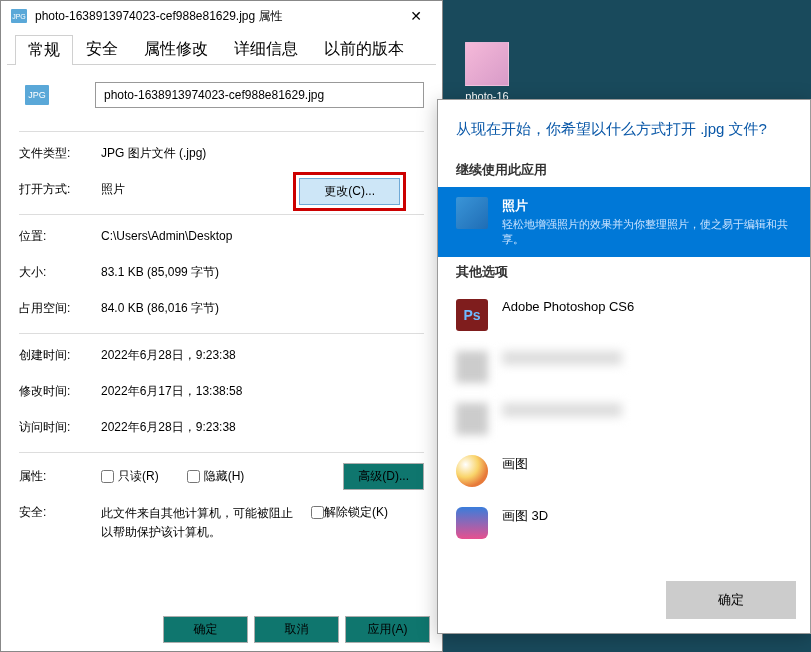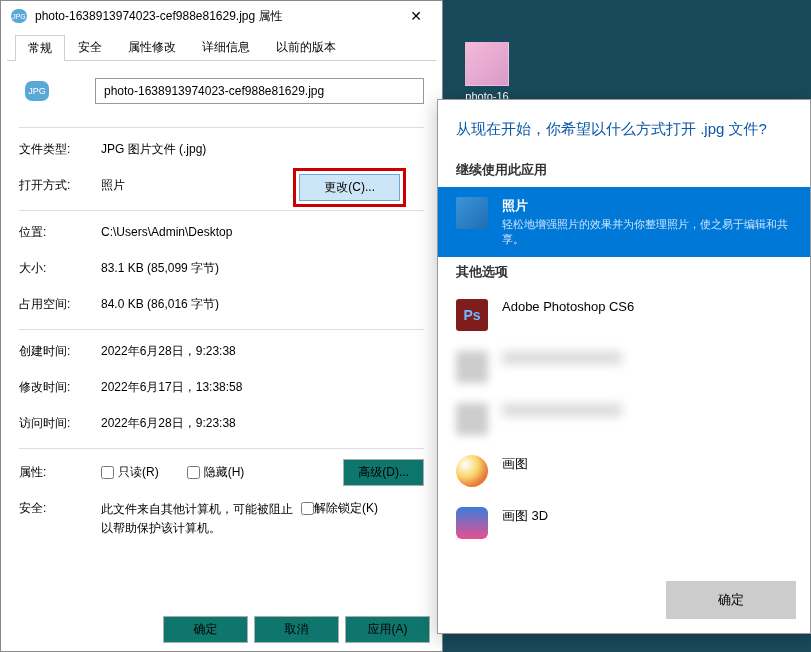--- a/index.html
+++ b/index.html
@@ -41,21 +41,21 @@
 }
 .jpg-badge {
   width: 16px;
   height: 14px;
   background: #5aa8d8;
   color: #fff;
   font-size: 7px;
   display: flex;
   align-items: center;
   justify-content: center;
-  border-radius: 7px;
+  border-radius: 1px;
 }
 .titlebar-text {
   flex: 1;
   font-size: 12px;
   color: #000;
   padding-left: 2px;
 }
 .titlebar-close {
   width: 44px;
   height: 28px;
@@ -66,21 +66,21 @@
   cursor: pointer;
 }
 .tabstrip {
   display: flex;
   padding: 3px 8px 0 8px;
   border-bottom: 1px solid #d0d0d0;
   margin: 0 6px;
 }
 .tab {
   padding: 4px 12px;
-  font-size: 12px;
+  font-size: 16px;
   color: #000;
   border: 1px solid transparent;
   border-bottom: none;
   cursor: pointer;
 }
 .tab.active {
   border-color: #d0d0d0;
   background: #fff;
   position: relative;
   top: 1px;
@@ -176,20 +176,21 @@
   align-items: flex-start;
 }
 .security-text {
   width: 200px;
   font-size: 12px;
   line-height: 1.6;
 }
 .unblock-wrap {
   display: flex;
   align-items: center;
+  margin-left: 10px;
   justify-content: space-between;
 }
 .dialog-buttons {
   position: absolute;
   bottom: 8px;
   right: 12px;
   display: flex;
   gap: 6px;
 }
 .dialog-btn {

